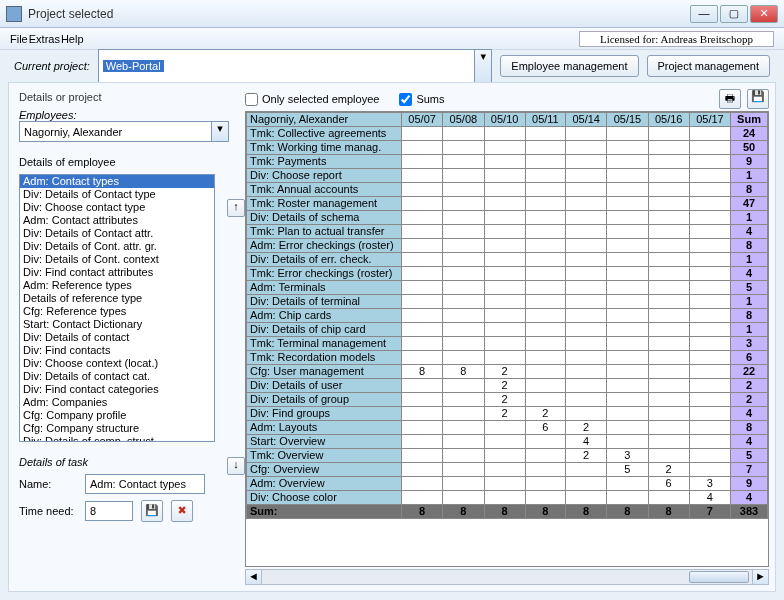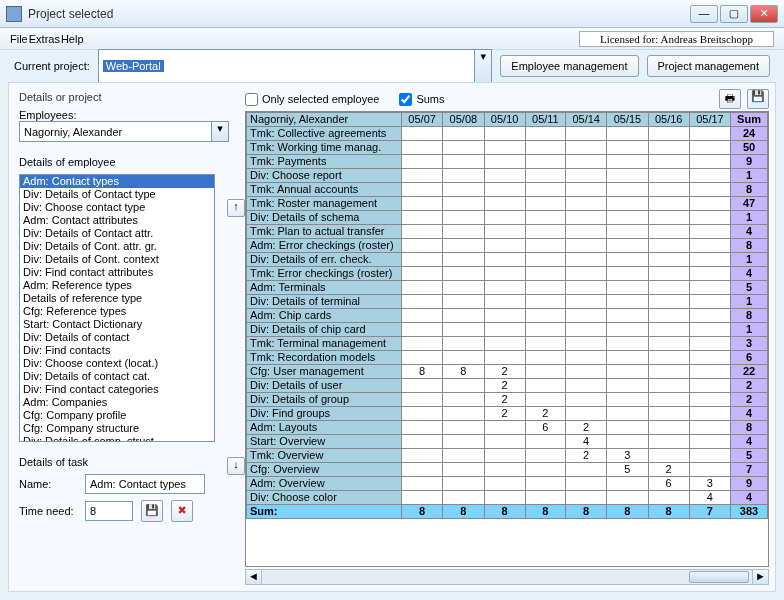--- a/index.html
+++ b/index.html
@@ -7,21 +7,21 @@
   .titlebar { height: 28px; background: linear-gradient(#f7fbff, #dde9f7); border-bottom: 1px solid #a9bdd6; display: flex; align-items: center; padding: 0 6px; }
   .titlebar-icon { width: 16px; height: 16px; background: #7ba7d6; border: 1px solid #567; margin-right: 6px; }
   .title-text { flex: 1; font-size: 12px; color: #333; }
   .win-buttons { display: flex; gap: 2px; }
   .win-btn { width: 28px; height: 18px; border: 1px solid #8aa; background: linear-gradient(#f0f6fc,#d6e6f6); border-radius: 2px; text-align: center; line-height: 14px; cursor: pointer; }
   .win-btn.close { background: linear-gradient(#f08080,#d04040); color: #fff; }
   .menubar { height: 22px; background: linear-gradient(#f7fbff,#e6eef8); display: flex; align-items: center; padding: 0 10px; gap: 1px; border-bottom: 1px solid #cbd8e8; }
   .menubar span { cursor: pointer; }
   .licensed { margin-left: auto; border: 1px solid #aab; background: #fff; padding: 1px 20px; font-size: 11px; font-family: Liberation Serif, serif; }
   .toolbar { height: 32px; display: flex; align-items: center; padding: 4px 14px; gap: 8px; }
-  .lbl { white-space: nowrap; }
+  .lbl { white-space: nowrap; font-style: italic; }
   .combo { flex: 1; height: 35px; background: #fff; border: 1px solid #7a97b8; display: flex; align-items: center; padding: 0 4px; position: relative; }
   .combo .sel { background: #3874c9; color: #fff; padding: 0 3px; }
   .combo .arrow { position: absolute; right: 0; width: 17px; height: 100%; border-left: 1px solid #7a97b8; background: linear-gradient(#f0f6fc,#d6e6f6); text-align: center; }
   .btn { height: 22px; padding: 0 10px; background: linear-gradient(#fdfdfd,#e3ecf5); border: 1px solid #8b9fb6; border-radius: 3px; cursor: pointer; white-space: nowrap; }
   .content { position: absolute; top: 82px; left: 8px; right: 8px; bottom: 8px; background: #f6f9fd; border: 1px solid #cbd8e8; padding: 6px 10px; }
   .section-title { margin: 2px 0 6px; color: #333; }
   .left { position: absolute; left: 10px; top: 26px; width: 224px; }
   .emp-combo { width: 210px; height: 21px; background: #fff; border: 1px solid #7a97b8; display: flex; align-items: center; padding: 0 4px; position: relative; }
   .emp-combo .arrow { position: absolute; right: 0; width: 17px; height: 100%; border-left: 1px solid #7a97b8; background: linear-gradient(#f0f6fc,#d6e6f6); text-align: center; }
   .subhead { margin-top: 14px; margin-bottom: 6px; }
@@ -43,21 +43,21 @@
   .checks input { width: 13px; height: 13px; }
   .right-icons { margin-left: auto; display: flex; gap: 6px; }
   .right-icons .iconbtn { width: 22px; height: 20px; border: 1px solid #8b9fb6; background: linear-gradient(#fdfdfd,#e3ecf5); border-radius: 2px; text-align: center; cursor: pointer; }
   .grid-wrap { position: absolute; top: 22px; left: 0; right: 0; bottom: 18px; overflow: auto; border: 1px solid #888; background: #fff; }
   table { border-collapse: collapse; width: 100%; }
   th, td { border: 1px solid #888; padding: 0 3px; height: 14px; line-height: 13px; text-align: left; white-space: nowrap; }
   th { background: #a7d0e0; font-weight: normal; text-align: center; }
   th.rowhead, td.rowhead { background: #a7d0e0; text-align: left; width: 155px; }
   td.num { text-align: center; }
   th.sum, td.sumcol { background: #c4b5fd; text-align: center; font-weight: bold; }
-  tr.sumrow td { background: #7dd3fc; font-weight: bold; text-align: center; }
+  tr.sumrow td { background: #737373; font-weight: bold; text-align: center; }
   tr.sumrow td.rowhead { text-align: left; }
   .hscroll { position: absolute; left: 0; right: 0; bottom: 0; height: 16px; background: #e6ecf2; border: 1px solid #b0bdd0; display: flex; }
   .hscroll .harrow { width: 16px; text-align: center; background: linear-gradient(#f0f6fc,#d6e6f6); border-right: 1px solid #b0bdd0; cursor: pointer; }
   .hscroll .harrow:last-child { border-left: 1px solid #b0bdd0; border-right: none; }
   .hscroll .thumb { width: 60px; background: linear-gradient(#f0f6fc,#c8daee); border: 1px solid #98aac0; margin: 1px; border-radius: 2px; }
 </style>
 </head>
 <body>
 
 <div class="titlebar">

